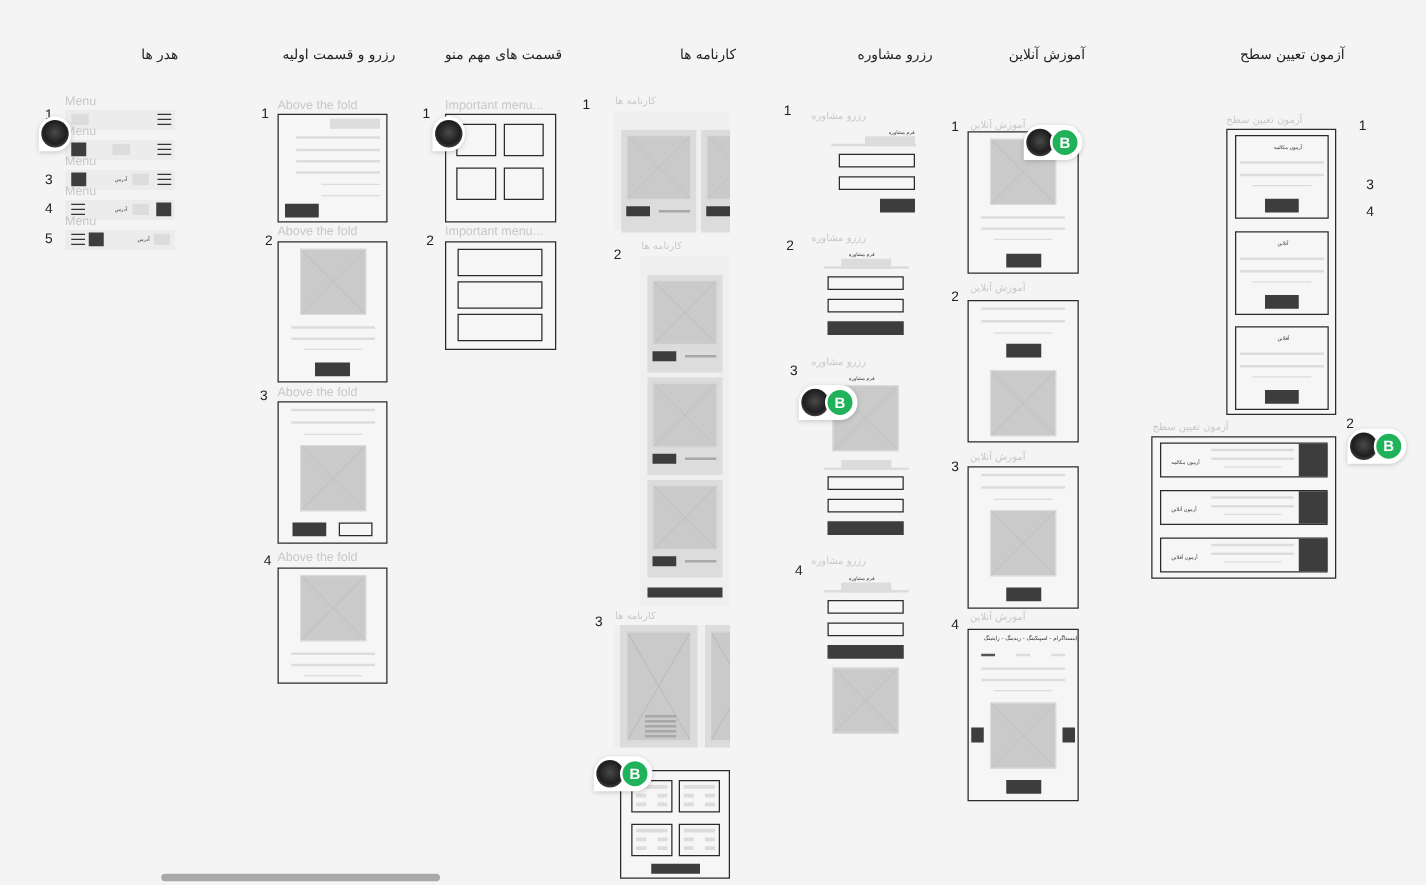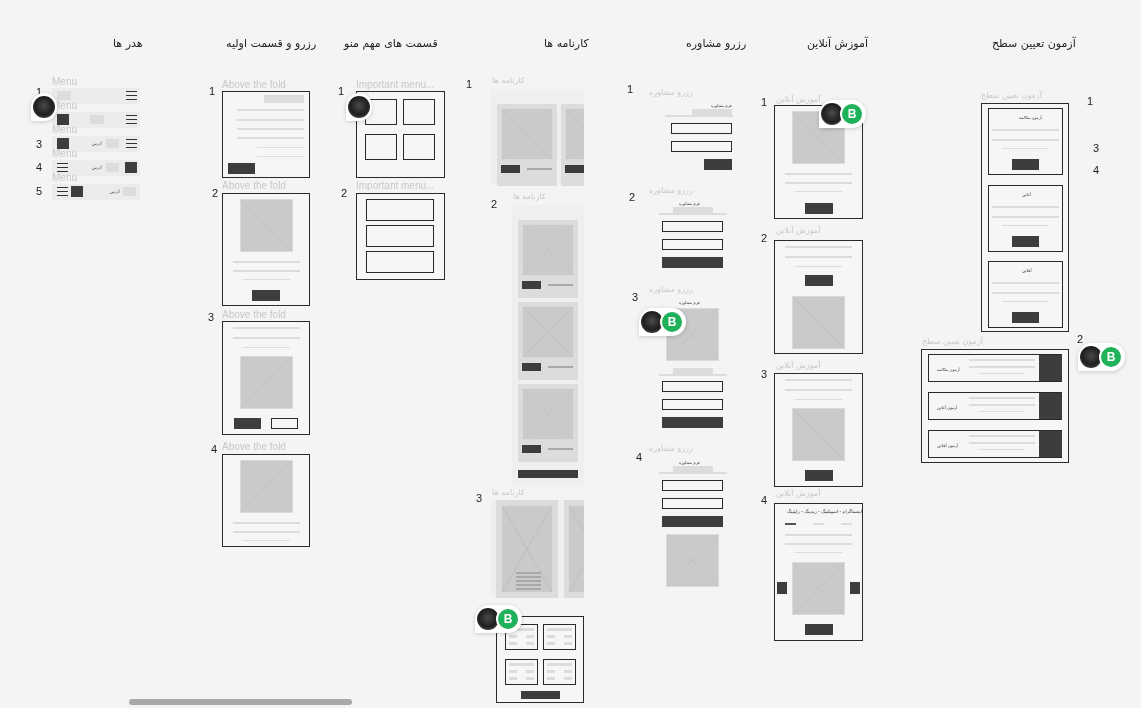--- a/index.html
+++ b/index.html
@@ -29,21 +29,21 @@
   .panel-bg { position: absolute; background: #efefef; }
   .card-bg { position: absolute; background: #dcdcdc; }
 </style>
 </head>
 <body>
 
 <div id="canvas">
 
   <div class="col-title" style="left:113px; top:37px;">هدر ها</div>
   <div class="col-title" style="left:226px; top:37px;">رزرو و قسمت اولیه</div>
-  <div class="col-title" style="left:344px; top:37px;">قسمت های مهم منو</div>
+  <div class="col-title" style="left:356px; top:37px;">قسمت های مهم منو</div>
   <div class="col-title" style="left:544px; top:37px;">کارنامه ها</div>
   <div class="col-title" style="left:686px; top:37px;">رزرو مشاوره</div>
   <div class="col-title" style="left:807px; top:37px;">آموزش آنلاین</div>
   <div class="col-title" style="left:992px; top:37px;">آزمون تعیین سطح</div>
 
   <div>
 
     <div class="num" style="left:36px; top:86px;">1</div>
     <div class="lbl" style="left:52px; top:76px;">Menu</div>
     <div class="bar-row" style="left:52px; top:88px; width:88px;">

